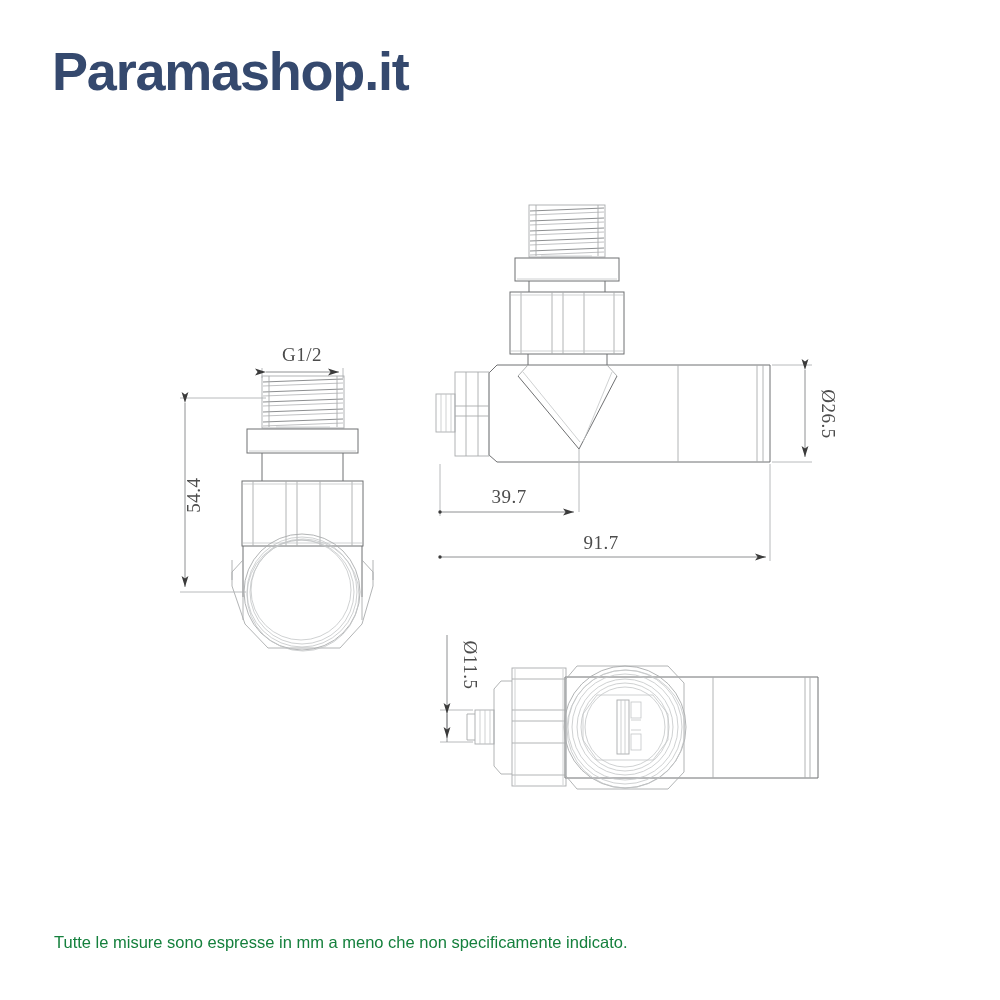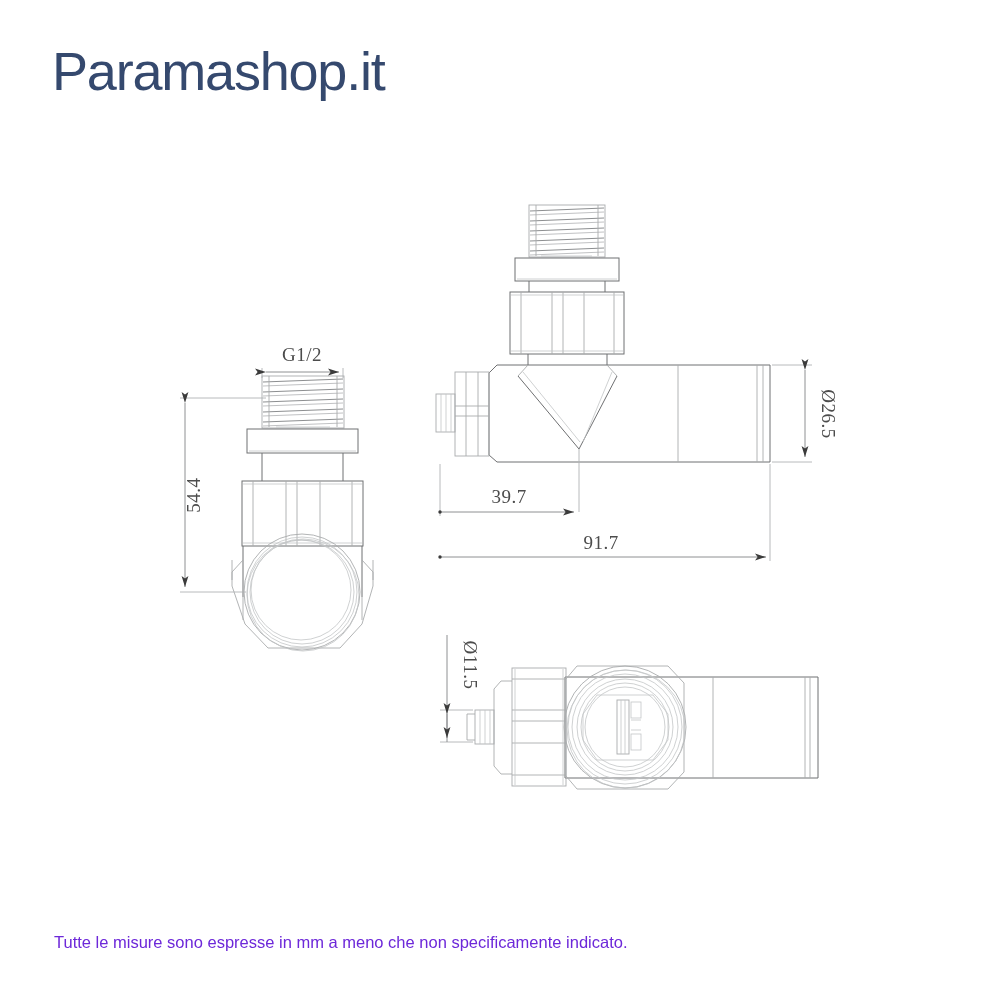--- a/index.html
+++ b/index.html
@@ -13,40 +13,40 @@
     height: 1000px;
     background: #ffffff;
     overflow: hidden;
     font-family: "Liberation Sans", sans-serif;
   }
   #logo {
     position: absolute;
     left: 52px;
     top: 44px;
     font-family: "Liberation Sans", sans-serif;
-    font-weight: normal;
+    font-weight: bold;
     font-size: 54px;
     letter-spacing: -1.2px;
     color: #35496e;
     white-space: nowrap;
     line-height: 1;
   }
   #drawing {
     position: absolute;
     left: 0;
     top: 0;
     width: 1000px;
     height: 1000px;
   }
   #footer {
     position: absolute;
     left: 54px;
     top: 930px;
     width: 880px;
-    color: #6d28d9;
+    color: #15803d;
     font-size: 16.5px;
     line-height: 25px;
     font-family: "Liberation Sans", sans-serif;
   }
   .foot-line { white-space: nowrap; }
 
   
   .obj      { fill: none; stroke: #6f7072; stroke-width: 1; }
   .obj-lt   { fill: none; stroke: #a9abad; stroke-width: 0.9; }
   .obj-vlt  { fill: none; stroke: #c3c5c7; stroke-width: 0.8; }

